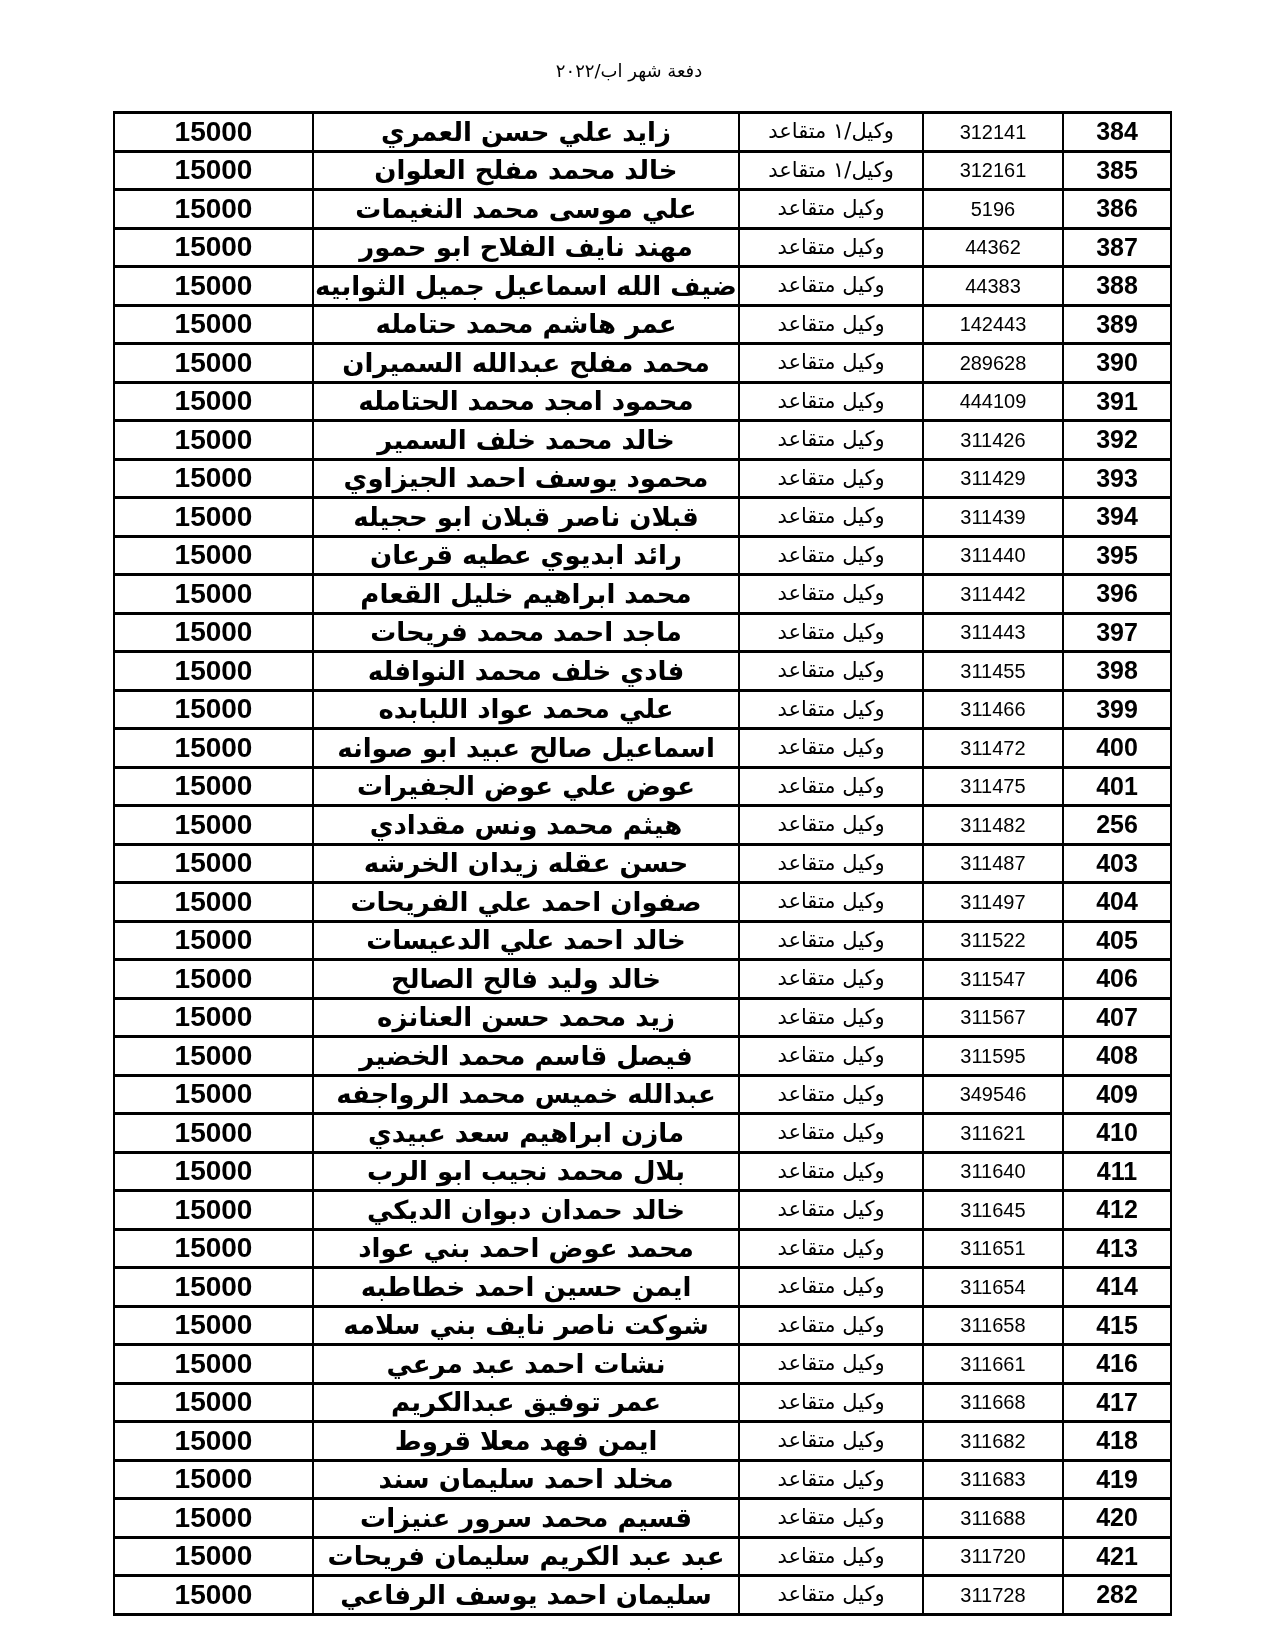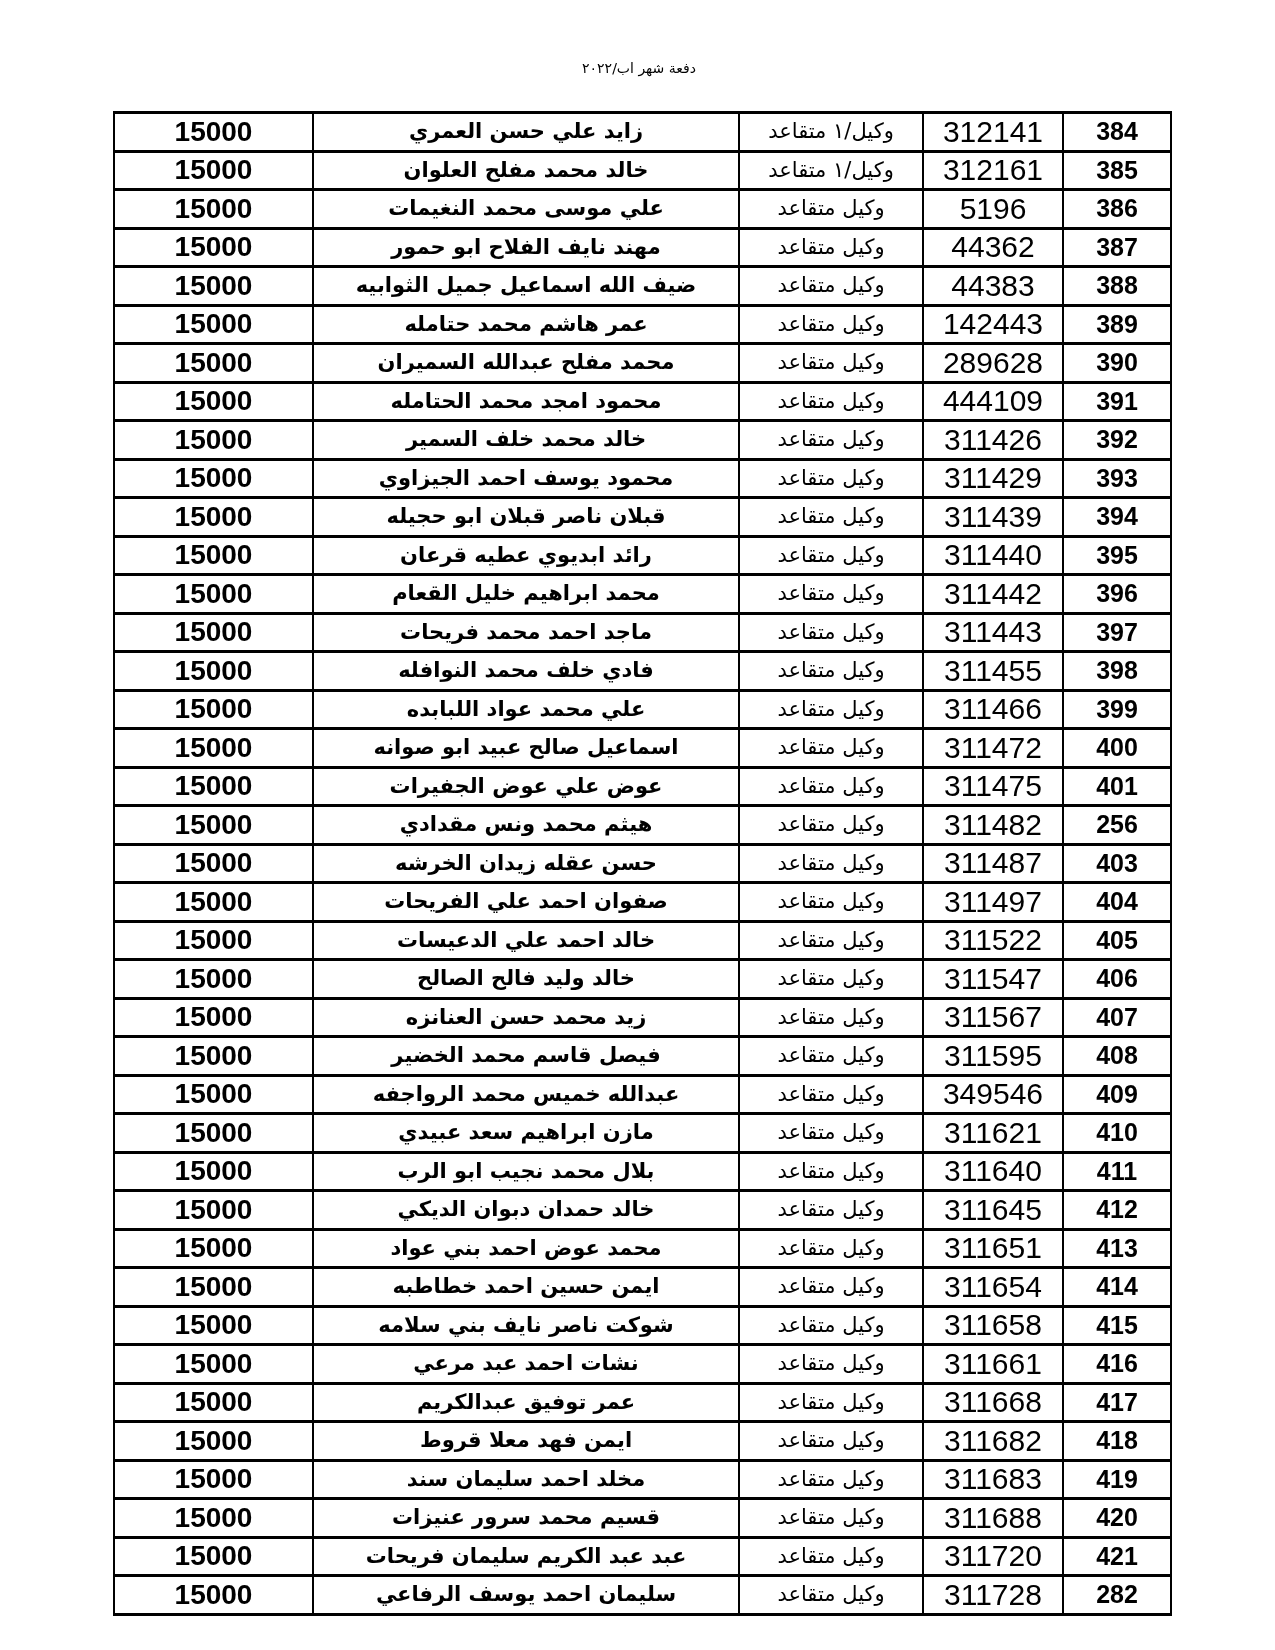--- a/index.html
+++ b/index.html
@@ -11,26 +11,26 @@
     width: 1275px;
     height: 1650px;
     position: relative;
     overflow: hidden;
     font-family: "DejaVu Sans", sans-serif;
     color: #000;
   }
   .page-title {
     position: absolute;
     top: 60px;
-    left: 10px;
+    left: 0;
     width: 1258px;
     text-align: center;
     direction: rtl;
     font-family: "DejaVu Sans", sans-serif;
-    font-size: 14px;
+    font-size: 18px;
     font-weight: normal;
     color: #000;
   }
   table.doc-table {
     position: absolute;
     top: 111px;
     left: 113px;
     border-collapse: collapse;
     table-layout: fixed;
     width: 1057px;
@@ -51,32 +51,32 @@
     line-height: 1;
   }
   td.cell-serial {
     font-family: "Liberation Sans", sans-serif;
     font-size: 25px;
     font-weight: bold;
     margin-left: 15px;
   }
   td.cell-id {
     font-family: "Liberation Sans", sans-serif;
-    font-size: 30px;
+    font-size: 20px;
     font-weight: normal;
   }
   td.cell-rank {
     font-family: "DejaVu Sans", sans-serif;
     font-size: 21px;
     font-weight: normal;
     direction: rtl;
   }
   td.cell-name {
     font-family: "DejaVu Sans", sans-serif;
-    font-size: 21px;
+    font-size: 26px;
     font-weight: bold;
     direction: rtl;
   }
   td.cell-amount {
     font-family: "Liberation Sans", sans-serif;
     font-size: 28px;
     font-weight: bold;
   }
 </style>
 </head>

